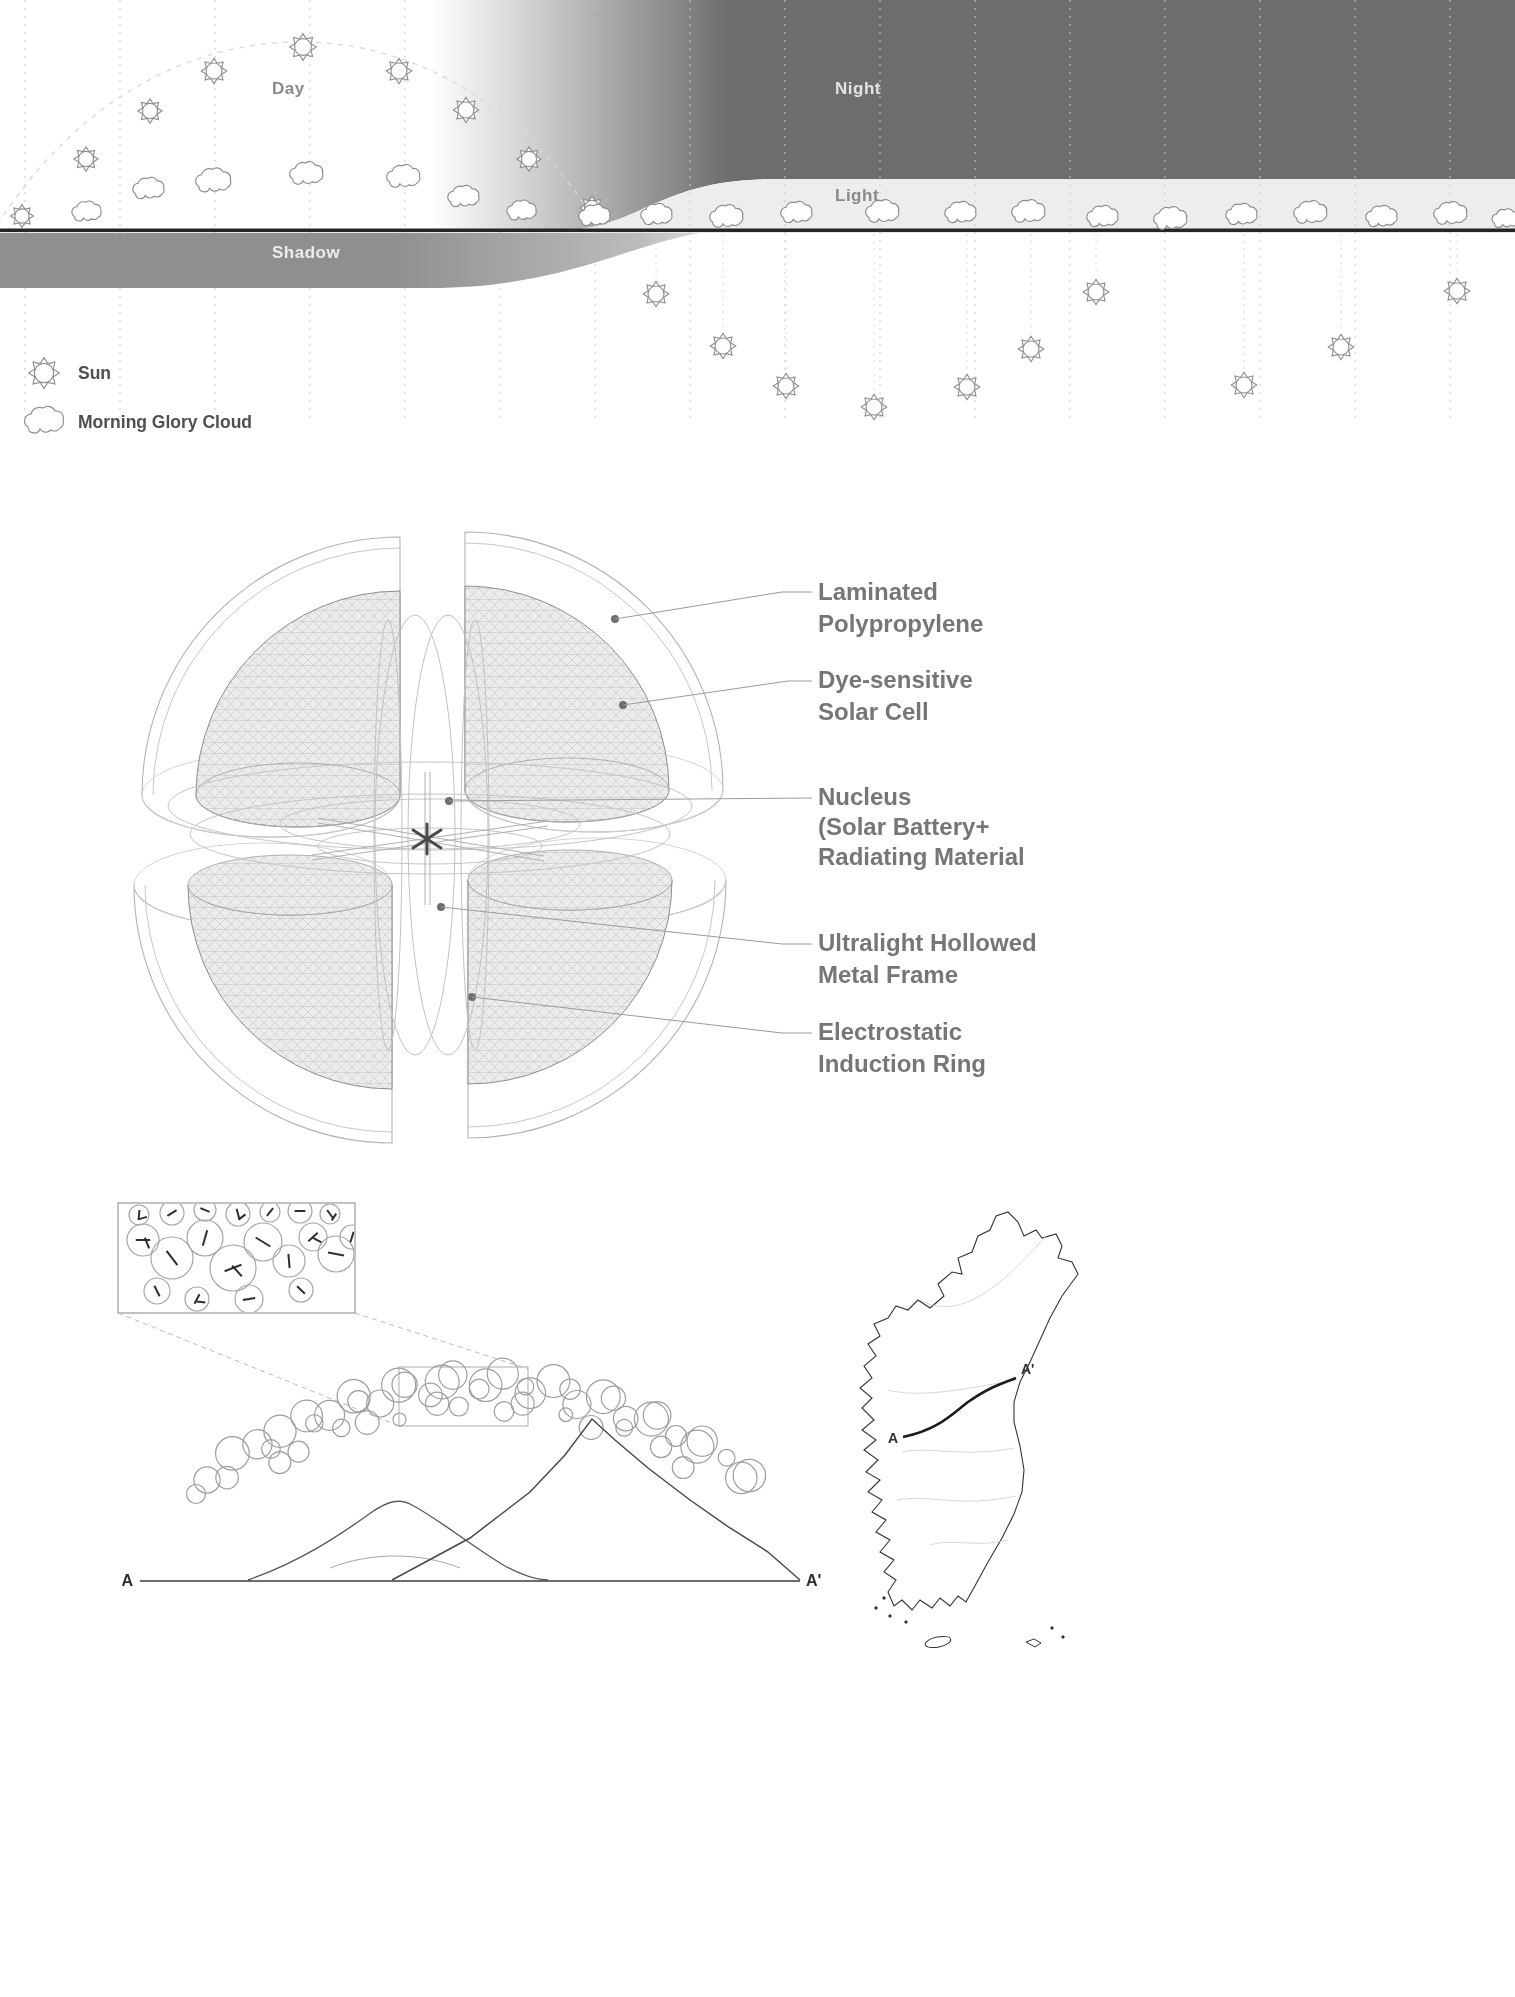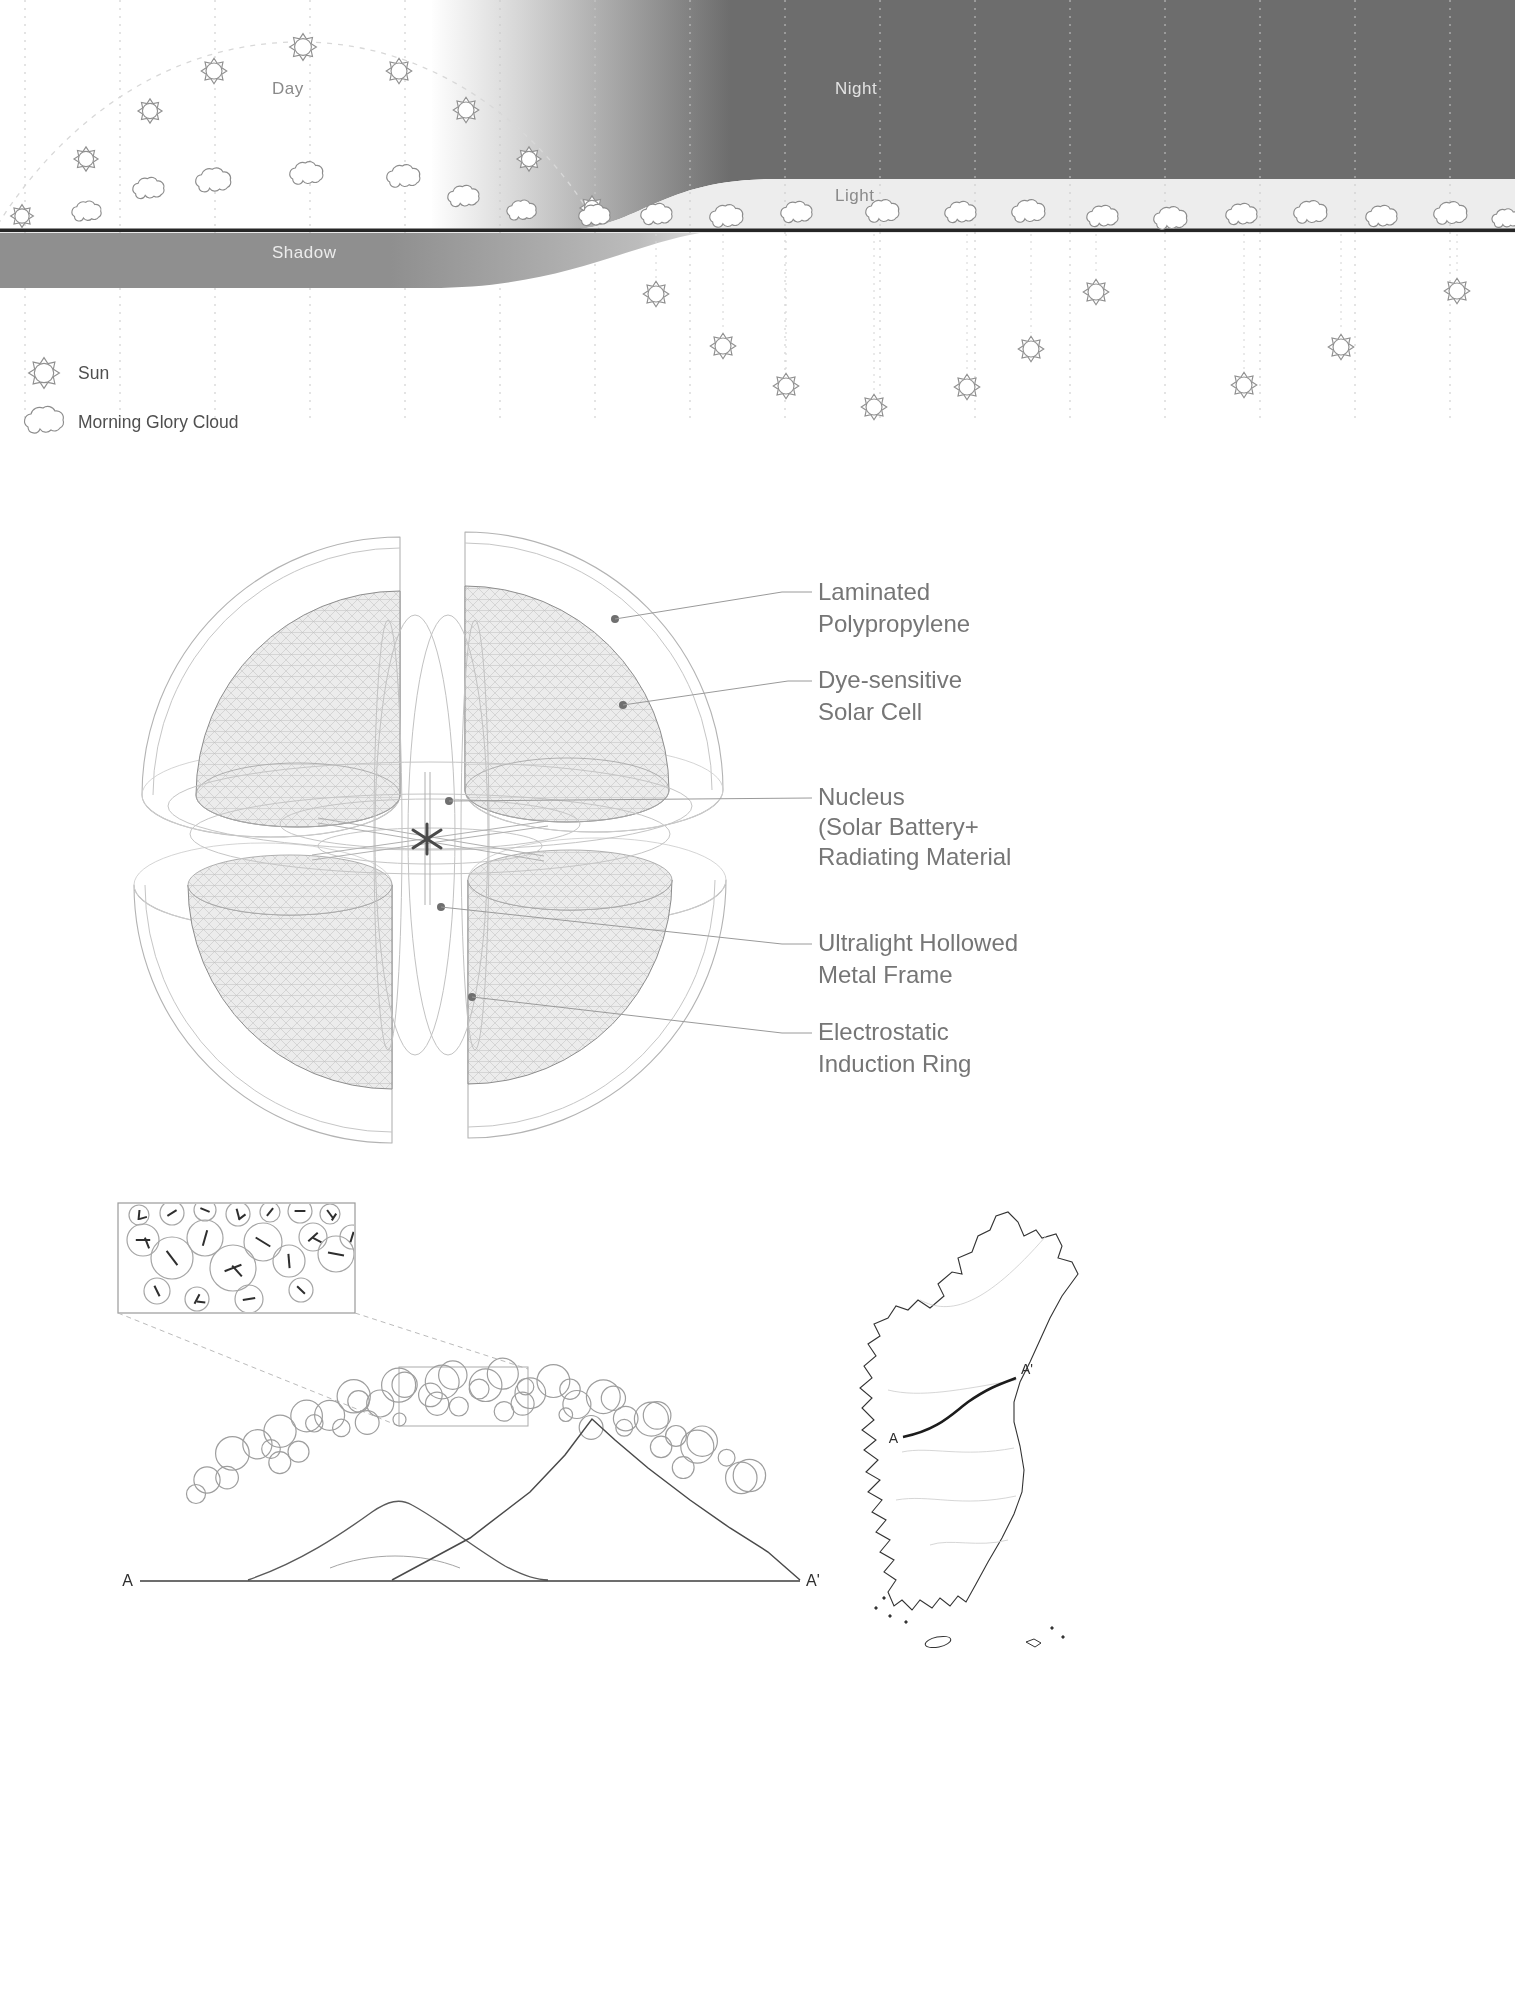--- a/index.html
+++ b/index.html
@@ -1,16 +1,16 @@
 <!DOCTYPE html>
 <html><head>
 <meta charset="utf-8">
 <style>
   html,body{margin:0;padding:0;background:#ffffff;}
-  .poster{position:relative;width:1515px;height:1997px;background:#fde047;font-family:"Liberation Sans",sans-serif;}
+  .poster{position:relative;width:1515px;height:1997px;background:#fde047;font-family:"Liberation Sans",sans-serif;font-weight:bold;}
   svg{display:block;}
   text{font-family:"Liberation Sans",sans-serif;}
   .sky-label{font-size:17px;letter-spacing:.5px;}
   .legend-label{font-size:17.5px;fill:#4f4f4f;}
   .ann{font-size:24px;fill:#767676;}
   .cut-label{font-size:16px;fill:#2e2e2e;}
   .map-label{font-size:14px;fill:#2e2e2e;}
 </style>
 </head>
 <body>

